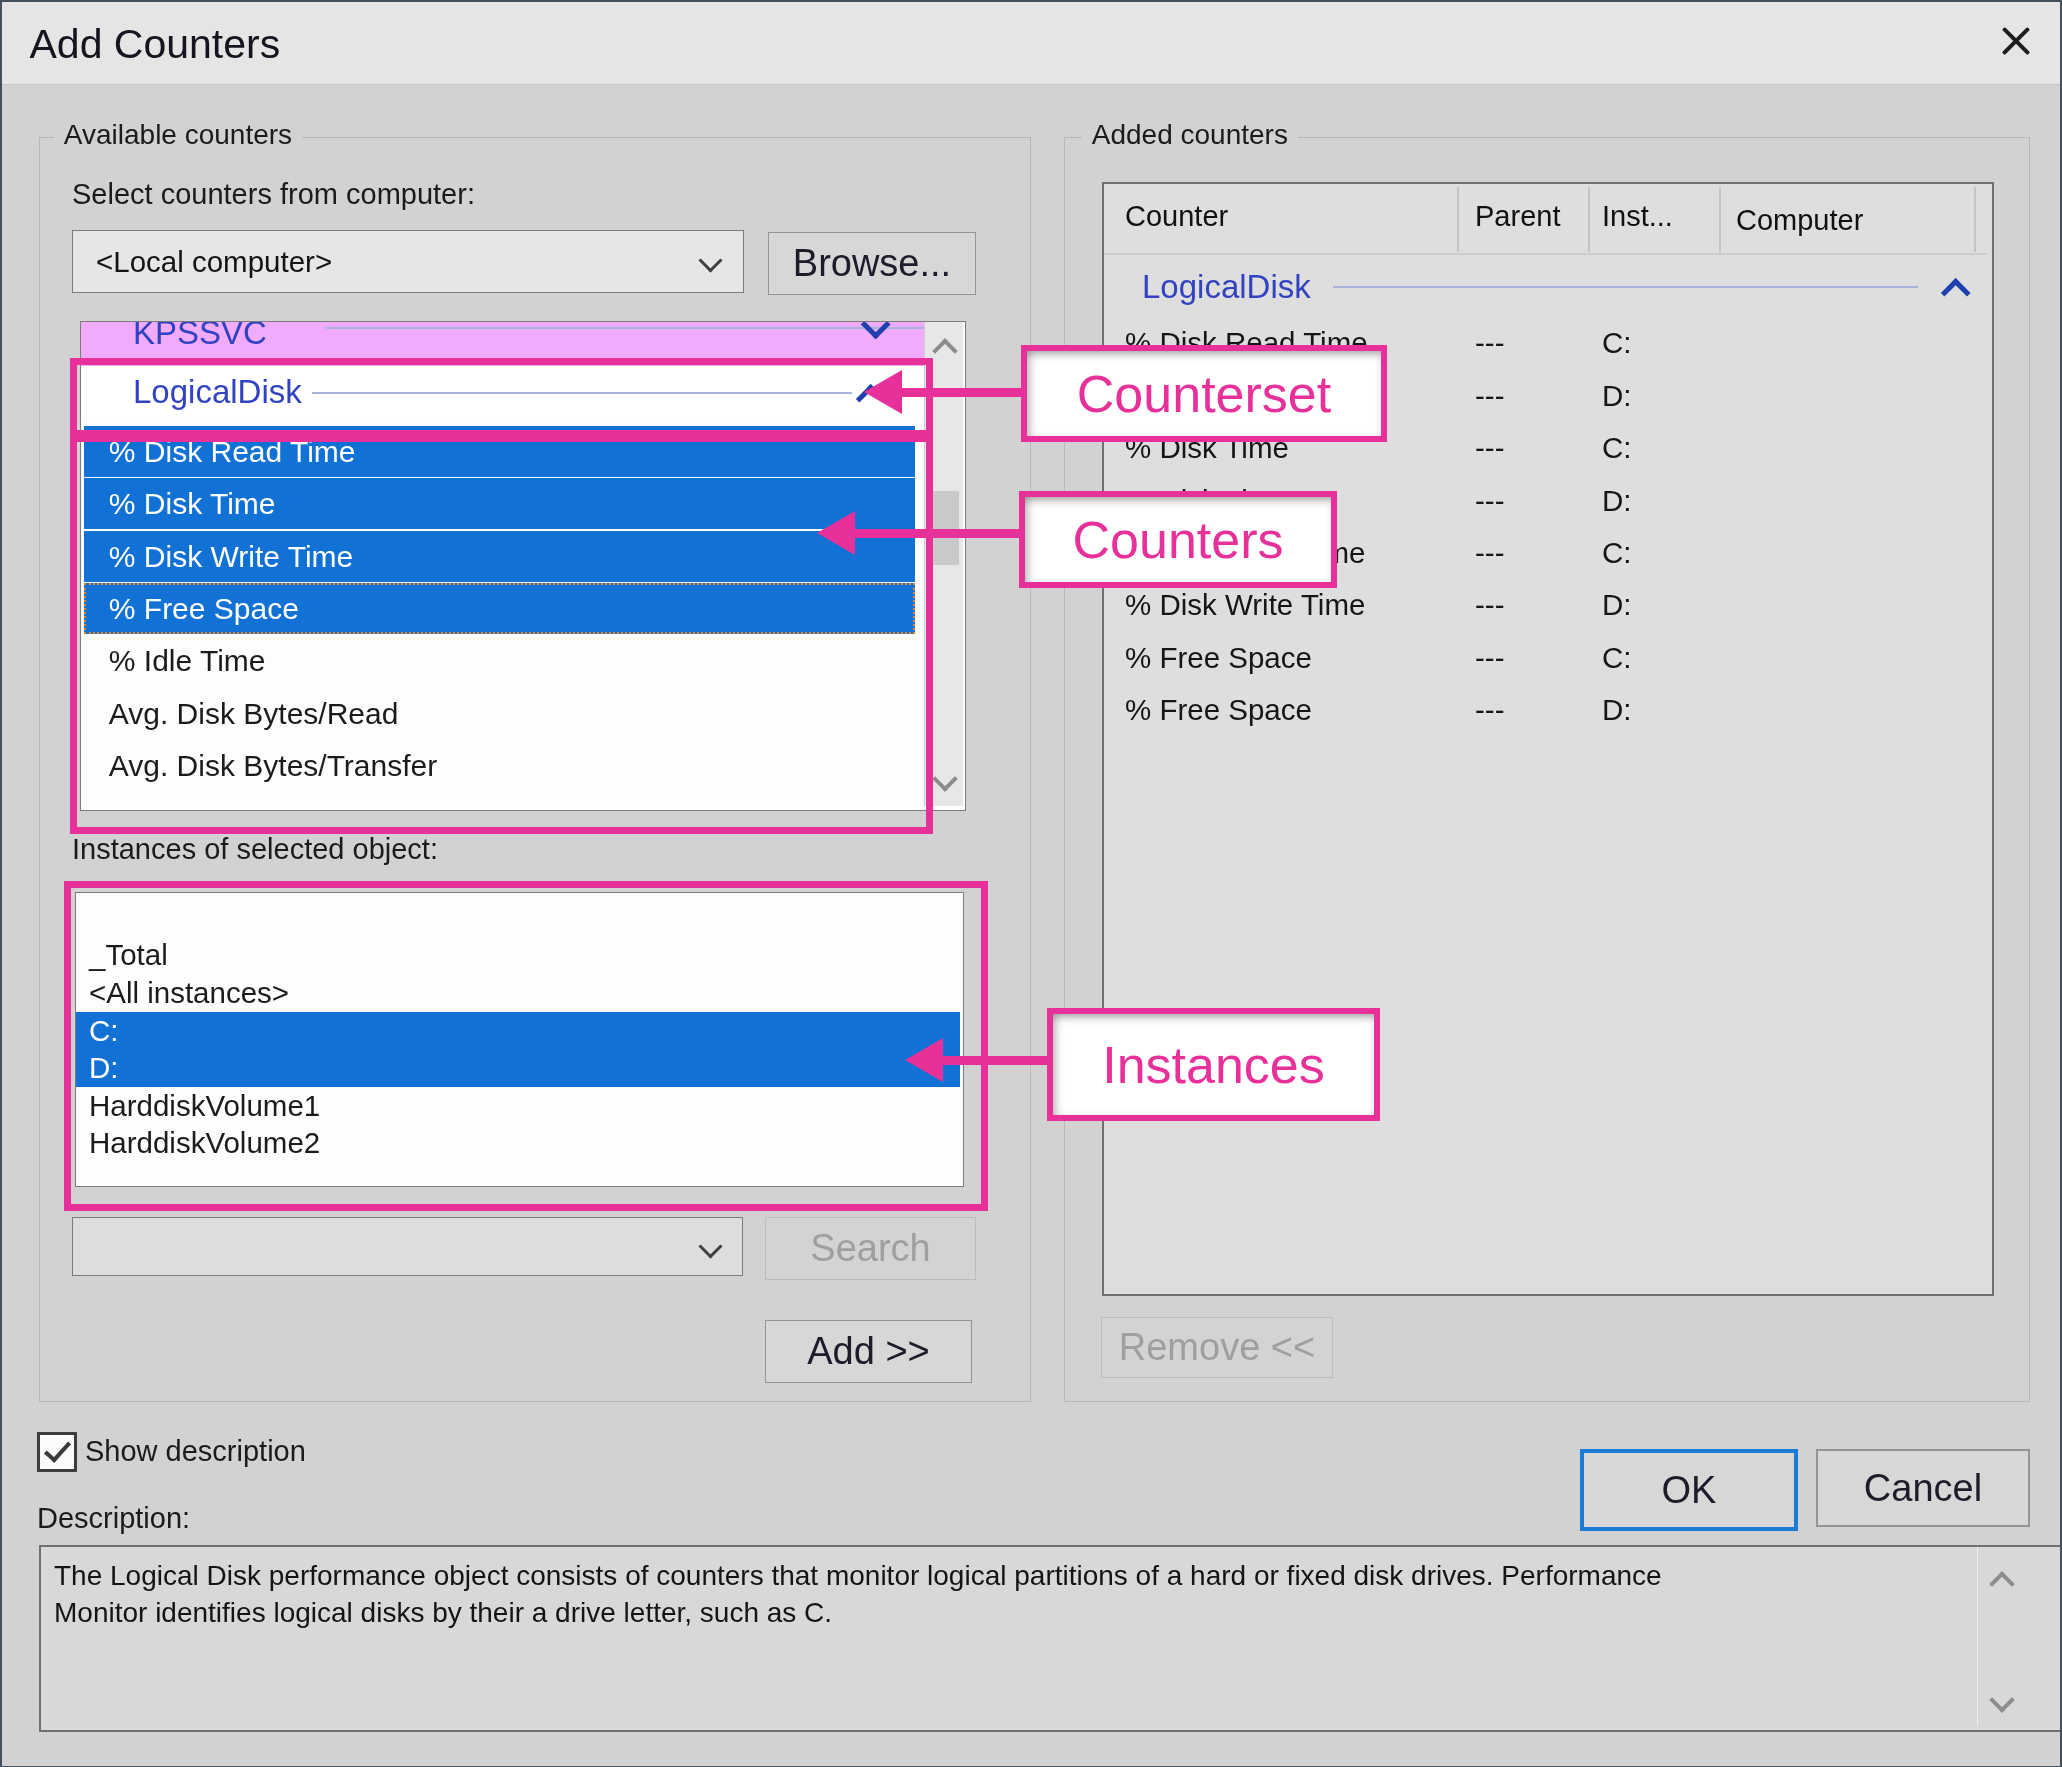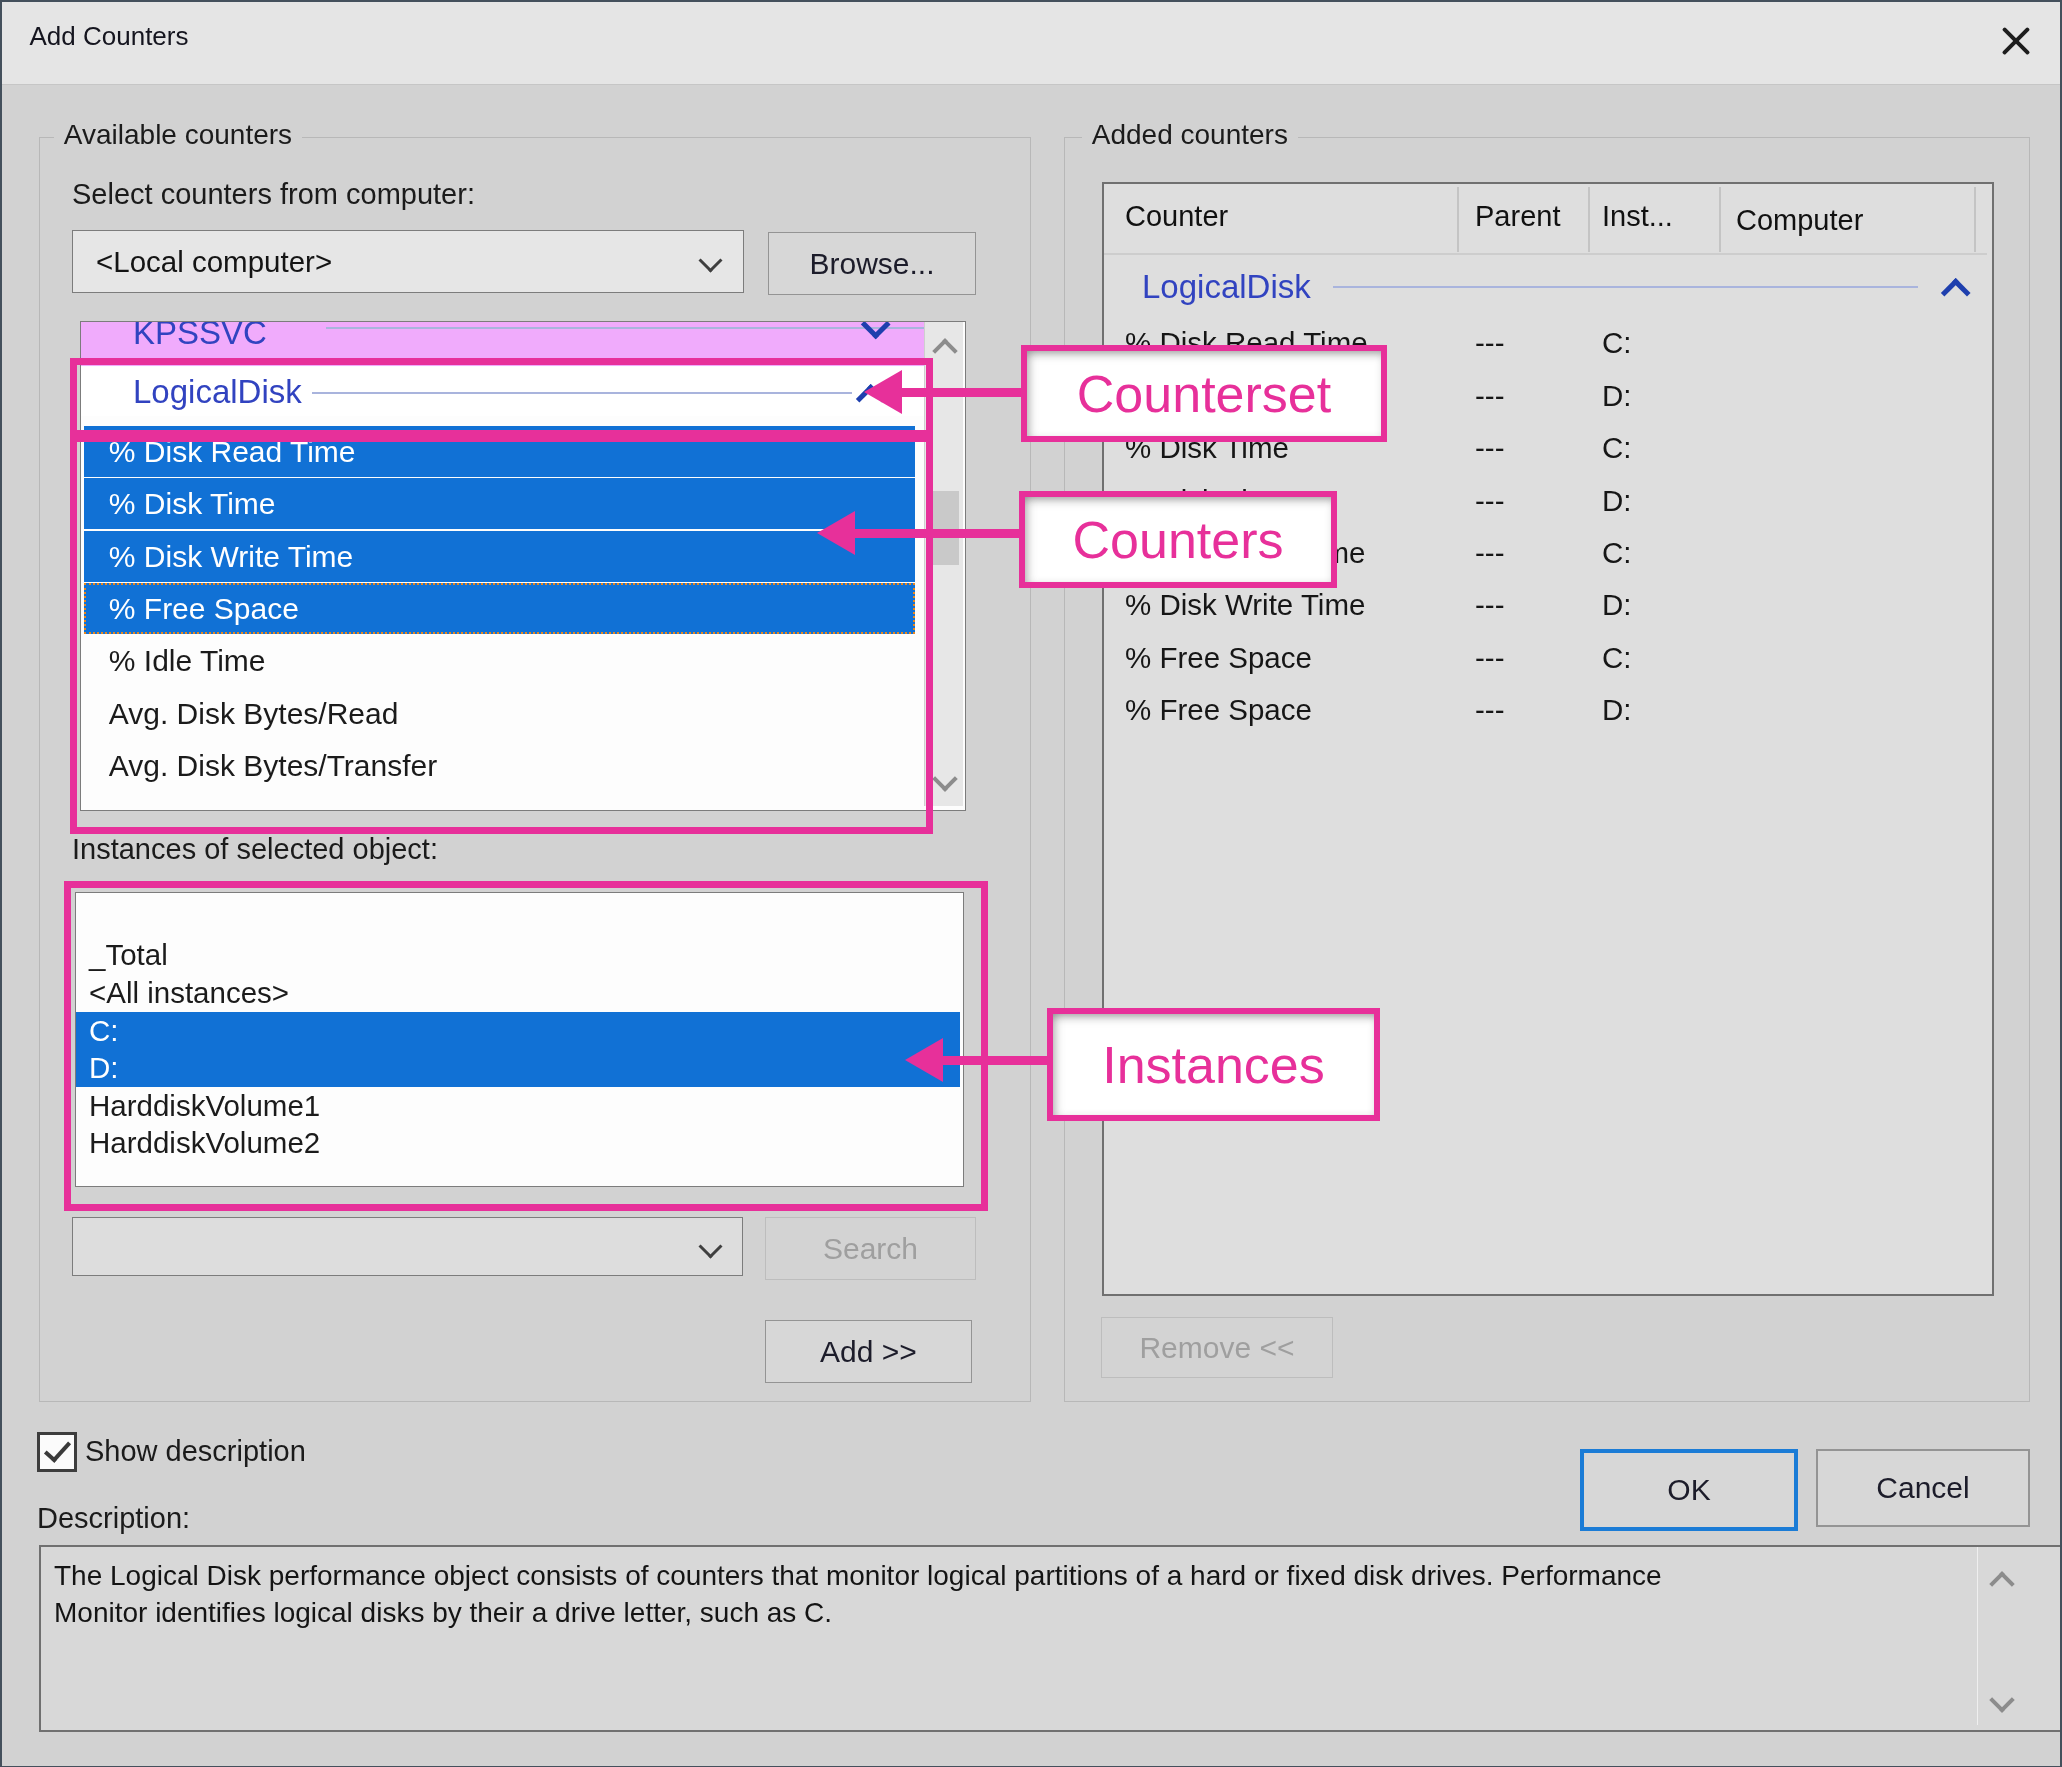--- a/index.html
+++ b/index.html
@@ -5,33 +5,33 @@
   html,body{margin:0;padding:0;}
   #stage{
     position:relative; width:2062px; height:1768px; overflow:hidden;
     background:#d2d2d2;
     font-family:"Liberation Sans","DejaVu Sans",sans-serif;
     color:#1b1b1b;
   }
   .abs{position:absolute;}
   
   .titlebar{left:0;top:0;width:2062px;height:84px;background:#e5e5e5;border-bottom:0.8px solid #c6c6c6;}
-  .title-text{left:29.5px;top:21px;font-size:26px;color:#15151f;white-space:nowrap;}
+  .title-text{left:29.5px;top:21px;font-size:41px;color:#15151f;white-space:nowrap;}
   .frame{left:0;top:0;right:0;bottom:0;border:2.5px solid #44505c;pointer-events:none;z-index:70;}
   .close-btn{left:1993px;top:18px;width:46px;height:46px;z-index:5;}
   .xbar{left:4.9px;top:21px;width:36px;height:4.1px;background:#1d1d1d;border-radius:1.6px;}
   .xbar.a{transform:rotate(45deg);} .xbar.b{transform:rotate(-45deg);}
   
   .groupbox{border:1.6px solid #b8b8b8;}
   .group-label{font-size:28px;color:#1b1b1b;background:#d2d2d2;padding:0 9.8px;white-space:nowrap;z-index:2;}
   .formlabel{font-size:29px;color:#1b1b1b;white-space:nowrap;}
   
   .combo{background:#e6e6e6;border:1.6px solid #7c7c7c;}
   .combo .val{position:absolute;left:23px;top:0;bottom:0;display:flex;align-items:center;font-size:29.5px;color:#141414;white-space:nowrap;}
-  .btn{background:#d7d7d7;border:1.6px solid #949494;display:flex;align-items:center;justify-content:center;font-size:30px;color:#1c1c2a;white-space:nowrap;}
+  .btn{background:#d7d7d7;border:1.6px solid #949494;display:flex;align-items:center;justify-content:center;font-size:38px;color:#1c1c2a;white-space:nowrap;}
   .btn.default{border:4.9px solid #1b7cd6;}
   .btn.disabled{color:#9f9f9f;border-color:#bdbdbd;background:#d3d3d3;}
   
   .chev{width:16.4px;height:16.4px;border-style:solid;border-color:#1e3fae;border-width:0 5.7px 5.7px 0;}
   .chev.down{transform:rotate(45deg);} .chev.up{transform:rotate(-135deg);}
   .chev.gray{border-color:#8c8c8c;width:14px;height:14px;border-width:0 4.1px 4.1px 0;}
   .chev.combo-glyph{border-color:#3f3f3f;width:14px;height:14px;border-width:0 3.3px 3.3px 0;transform:rotate(45deg);}
   .check-glyph{width:20.5px;height:9.8px;border-left:4.1px solid #3a3a3a;border-bottom:4.1px solid #3a3a3a;transform:rotate(-48deg);}
   
   .listbox{background:#fdfdfd;border:1.6px solid #7c7c7c;overflow:hidden;}

